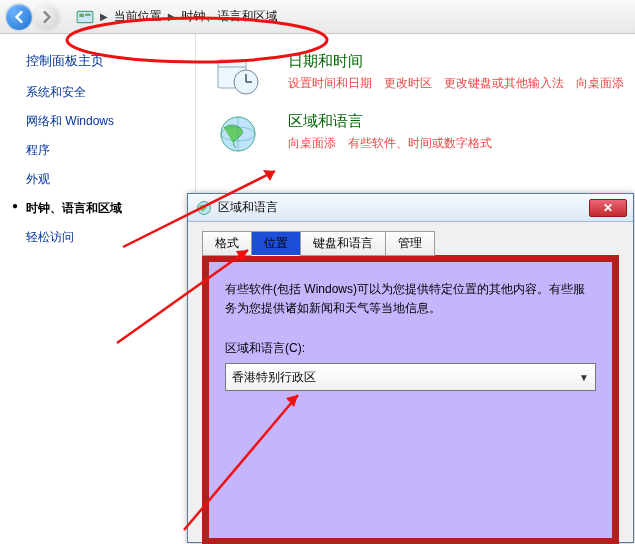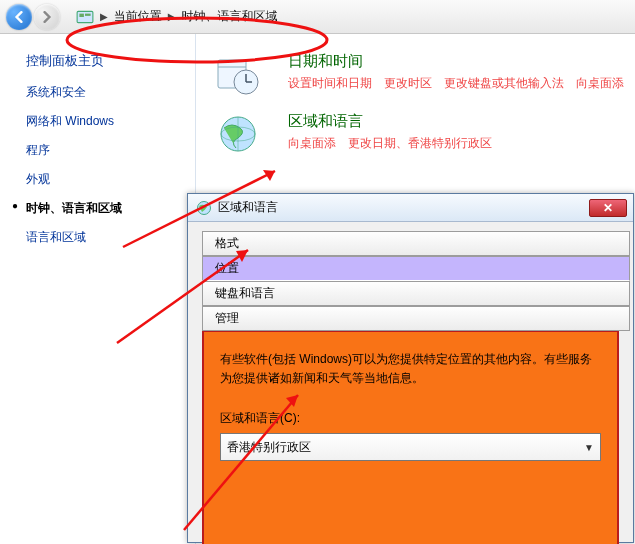--- a/index.html
+++ b/index.html
@@ -32,25 +32,25 @@
   .section-links { display: flex; flex-wrap: wrap; gap: 4px 12px; }
   .section-links a { color: #ef4444; text-decoration: none; cursor: pointer; white-space: nowrap; }
 
   
   .dialog { position: absolute; left: 187px; top: 193px; width: 447px; height: 350px; border: 1px solid #5a7aa0; background: #f0f0f0; box-shadow: 0 0 6px rgba(0,0,0,.3); }
   .dialog-titlebar { height: 28px; background: linear-gradient(#f6fafe,#dbe8f6); display: flex; align-items: center; padding: 0 6px 0 8px; border-bottom: 1px solid #a8b9cf; }
   .dialog-titlebar .ttl-icon { width: 16px; height: 16px; margin-right: 6px; }
   .dialog-title { flex: 1; color: #000; }
   .close-btn { width: 38px; height: 18px; background: linear-gradient(#e67,#c12b2b); border: 1px solid #8e1a1a; border-radius: 2px; display: flex; align-items: center; justify-content: center; color: #fff; font-weight: bold; font-size: 12px; line-height: 1; }
 
-  .tabstrip { display: flex; margin: 8px 4px 0 14px; position: relative; top: 1px; flex-direction: column; }
+  .tabstrip { display: flex; margin: 8px 4px 0 14px; position: relative; top: 1px; }
   .tab { padding: 3px 12px; border: 1px solid #9c9c9c; background: linear-gradient(#fefefe,#ececec); margin-right: -1px; cursor: pointer; color: #000; }
-  .tab.active { background: #c4b5fd; border-bottom: 1px solid #fff; }
+  .tab.active { background: #1d4ed8; border-bottom: 1px solid #fff; }
 
-  .tab-panel { margin: 0 14px 14px 14px; background: #f97316; border: 2px solid #b91c1c; height: 290px; padding: 18px 16px; }
+  .tab-panel { margin: 0 14px 14px 14px; background: #c4b5fd; border: 7px solid #b91c1c; height: 290px; padding: 18px 16px; }
   .help-text { color: #000; line-height: 1.6; margin-bottom: 22px; }
   .field-label { color: #000; margin-bottom: 6px; }
   .select-wrap { position: relative; }
   .select { width: 100%; height: 22px; border: 1px solid #777; background: linear-gradient(#fff,#f1f1f1); display: flex; align-items: center; padding: 13px 6px; justify-content: space-between; cursor: pointer; }
   .select .caret { font-size: 10px; color: #333; }
 
   
   .anno { position: absolute; left: 0; top: 0; width: 635px; height: 544px; pointer-events: none; }
   .anno line, .anno polygon, .anno ellipse { stroke: #e11; fill: none; }
   .anno polygon { fill: #e11; stroke: none; }
@@ -85,21 +85,21 @@
 </div>
 
 <div class="sidebar">
   <div class="sidebar-title">控制面板主页</div>
   <ul class="sidebar-list">
     <li>系统和安全</li>
     <li>网络和 Windows</li>
     <li>程序</li>
     <li>外观</li>
     <li class="current">时钟、语言和区域</li>
-    <li>语言和区域</li>
+    <li>轻松访问</li>
   </ul>
 </div>
 
 <div class="main">
 
   <div class="section">
     <svg class="section-icon" viewBox="0 0 44 44">
       <rect x="2" y="8" width="28" height="28" rx="2" fill="#eef6ff" stroke="#8ab"></rect>
       <line x1="2" y1="15" x2="30" y2="15" stroke="#8ab"></line>
       <circle cx="30" cy="30" r="12" fill="#eaf5ff" stroke="#789"></circle>
@@ -121,21 +121,21 @@
     <svg class="section-icon" viewBox="0 0 44 44">
       <circle cx="22" cy="22" r="17" fill="#bfe3ff" stroke="#4a8"></circle>
       <path d="M8 16 Q16 10 24 16 Q30 20 22 26 Q14 30 20 36" fill="#6c6" stroke="#4a6"></path>
       <ellipse cx="22" cy="22" rx="17" ry="7" fill="none" stroke="#4a8" opacity=".5"></ellipse>
       <line x1="22" y1="5" x2="22" y2="39" stroke="#4a8" opacity=".5"></line>
     </svg>
     <div class="section-body">
       <div class="section-title">区域和语言</div>
       <div class="section-links">
         <a>向桌面添</a>
-        <a>更改日期、香港特别行政区</a>
+        <a>有些软件、时间或数字格式</a>
       </div>
     </div>
   </div>
 
 </div>
 
 <div class="dialog">
   <div class="dialog-titlebar">
     <svg class="ttl-icon" viewBox="0 0 16 16">
       <circle cx="8" cy="8" r="6.5" fill="#bfe3ff" stroke="#4a8"></circle>

